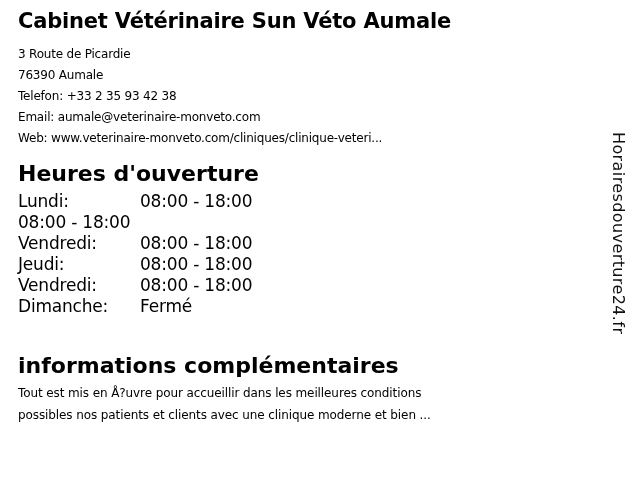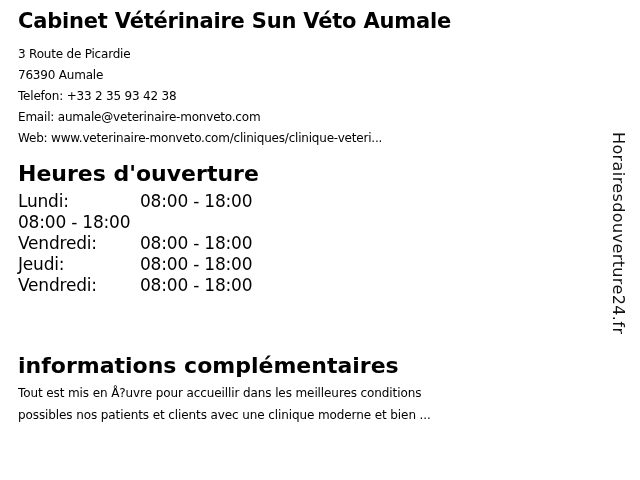--- a/index.html
+++ b/index.html
@@ -82,20 +82,24 @@
     <span class="hours-time">08:00 - 18:00</span>
   </div>
   <div class="hours-row">
     <span class="hours-day">Jeudi:</span>
     <span class="hours-time">08:00 - 18:00</span>
   </div>
   <div class="hours-row">
     <span class="hours-day">Vendredi:</span>
     <span class="hours-time">08:00 - 18:00</span>
   </div>
+  <div class="hours-row">
+    <span class="hours-day">Dimanche:</span>
+    <span class="hours-time">Fermé</span>
+  </div>
 </div>
 
 <h2 class="abs section-heading info-heading">informations complémentaires</h2>
 
 <div class="abs info-paragraph">Tout est mis en Å?uvre pour accueillir dans les meilleures conditions
 possibles nos patients et clients avec une clinique moderne et bien ...</div>
 
 <div class="abs watermark">Horairesdouverture24.fr</div>
 
 </body></html>

